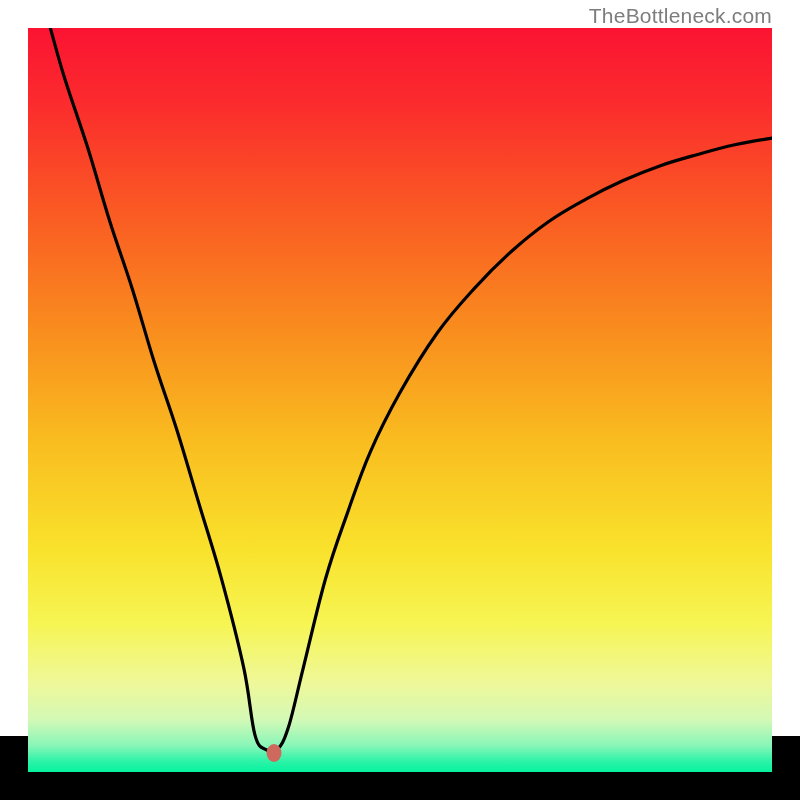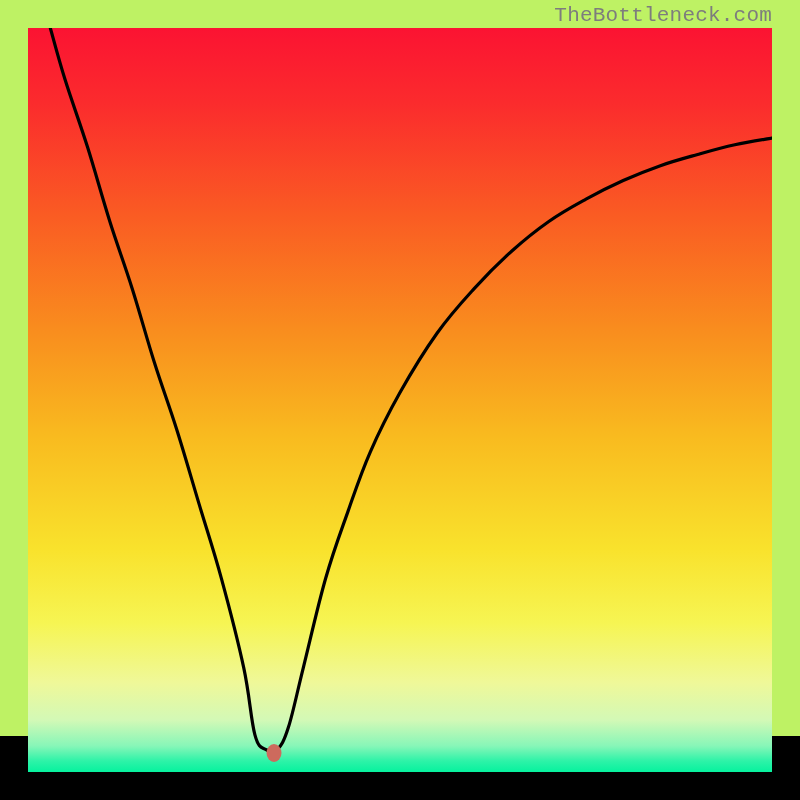--- a/index.html
+++ b/index.html
@@ -8,22 +8,21 @@
     width: 800px;
     height: 800px;
     background: #000;
     overflow: hidden;
     font-family: Arial, Helvetica, sans-serif;
   }
   .stage {
     position: relative;
     width: 800px;
     height: 736px;
-    background: #bef264;
-    font-family: Liberation Mono, monospace;
+    background: #ffffff;
   }
   .watermark {
     position: absolute;
     top: 4px;
     right: 28px;
     color: #7d7d7d;
     font-size: 21px;
     font-weight: 400;
     letter-spacing: 0.2px;
     z-index: 10;

